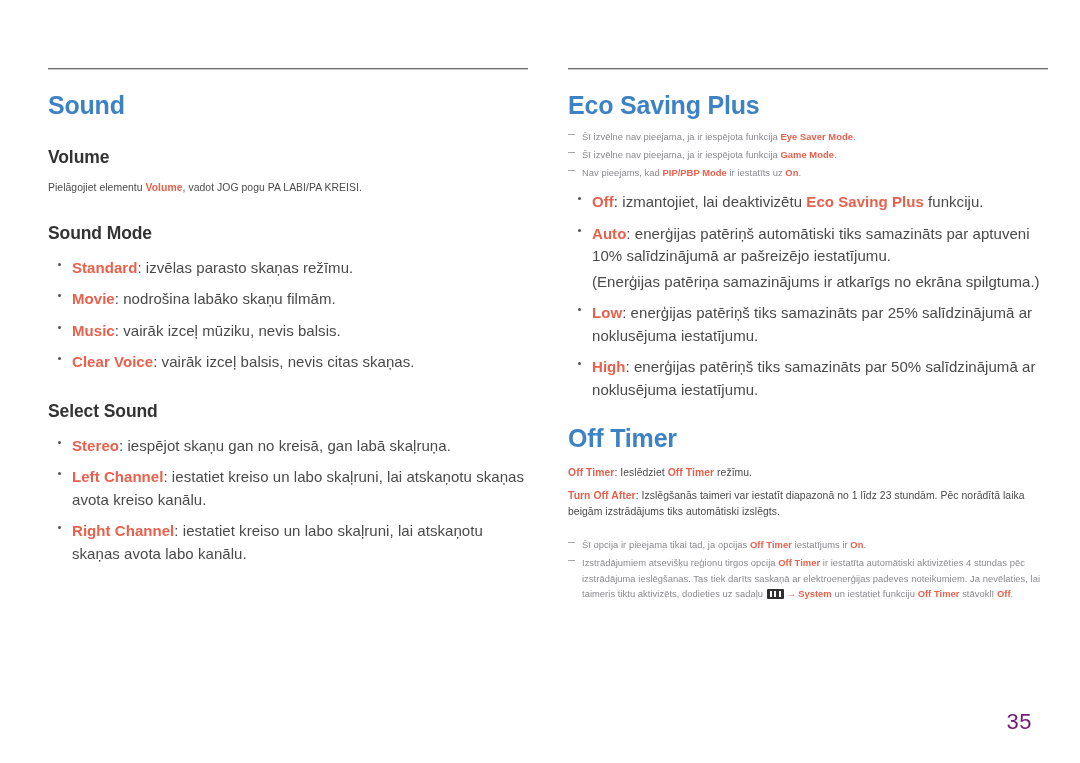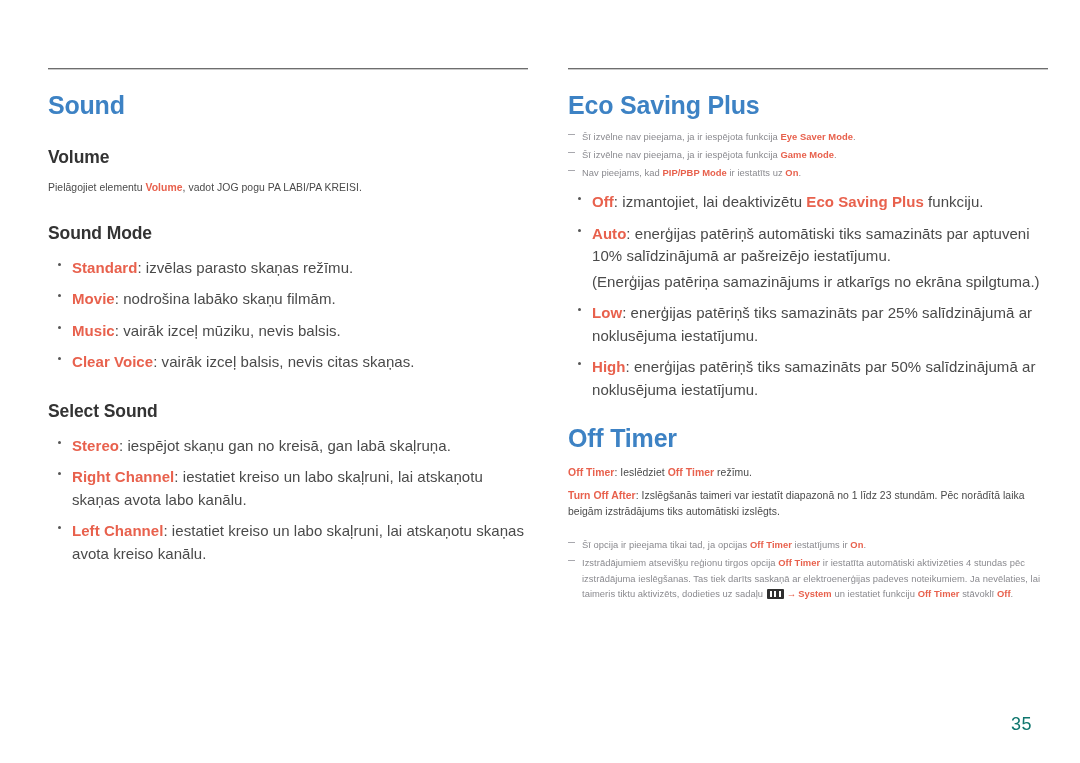--- a/index.html
+++ b/index.html
@@ -170,22 +170,22 @@
   .menu-icon i:nth-child(1) { left: 3px; }
   .menu-icon i:nth-child(2) { left: 7.5px; }
   .menu-icon i:nth-child(3) { left: 12px; }
 
   .arrow { color: #e8614d; padding: 0 2px; }
 
   .page-number {
     position: absolute;
     right: 48px;
     bottom: 28px;
-    font-size: 18px;
-    color: #0f766e;
+    font-size: 22px;
+    color: #701a75;
     font-weight: 400;
     letter-spacing: 0.5px;
   }
 </style>
 </head>
 <body>
 
 <div class="page">
 
   <div class="columns">
@@ -203,22 +203,22 @@
       <ul class="bullets">
         <li><span class="accent">Standard</span><span>: izvēlas parasto skaņas režīmu.</span></li>
         <li><span class="accent">Movie</span><span>: nodrošina labāko skaņu filmām.</span></li>
         <li><span class="accent">Music</span><span>: vairāk izceļ mūziku, nevis balsis.</span></li>
         <li><span class="accent">Clear Voice</span><span>: vairāk izceļ balsis, nevis citas skaņas.</span></li>
       </ul>
 
       <h2 class="section">Select Sound</h2>
       <ul class="bullets">
         <li><span class="accent">Stereo</span><span>: iespējot skaņu gan no kreisā, gan labā skaļruņa.</span></li>
+        <li><span class="accent">Left Channel</span><span>: iestatiet kreiso un labo skaļruni, lai atskaņotu skaņas avota kreiso kanālu.</span></li>
         <li><span class="accent">Right Channel</span><span>: iestatiet kreiso un labo skaļruni, lai atskaņotu skaņas avota labo kanālu.</span></li>
-        <li><span class="accent">Left Channel</span><span>: iestatiet kreiso un labo skaļruni, lai atskaņotu skaņas avota kreiso kanālu.</span></li>
       </ul>
 
     </div>
 
     <div class="col-gap"></div>
 
     <div class="col-right">
 
       <div class="rule"></div>
 

